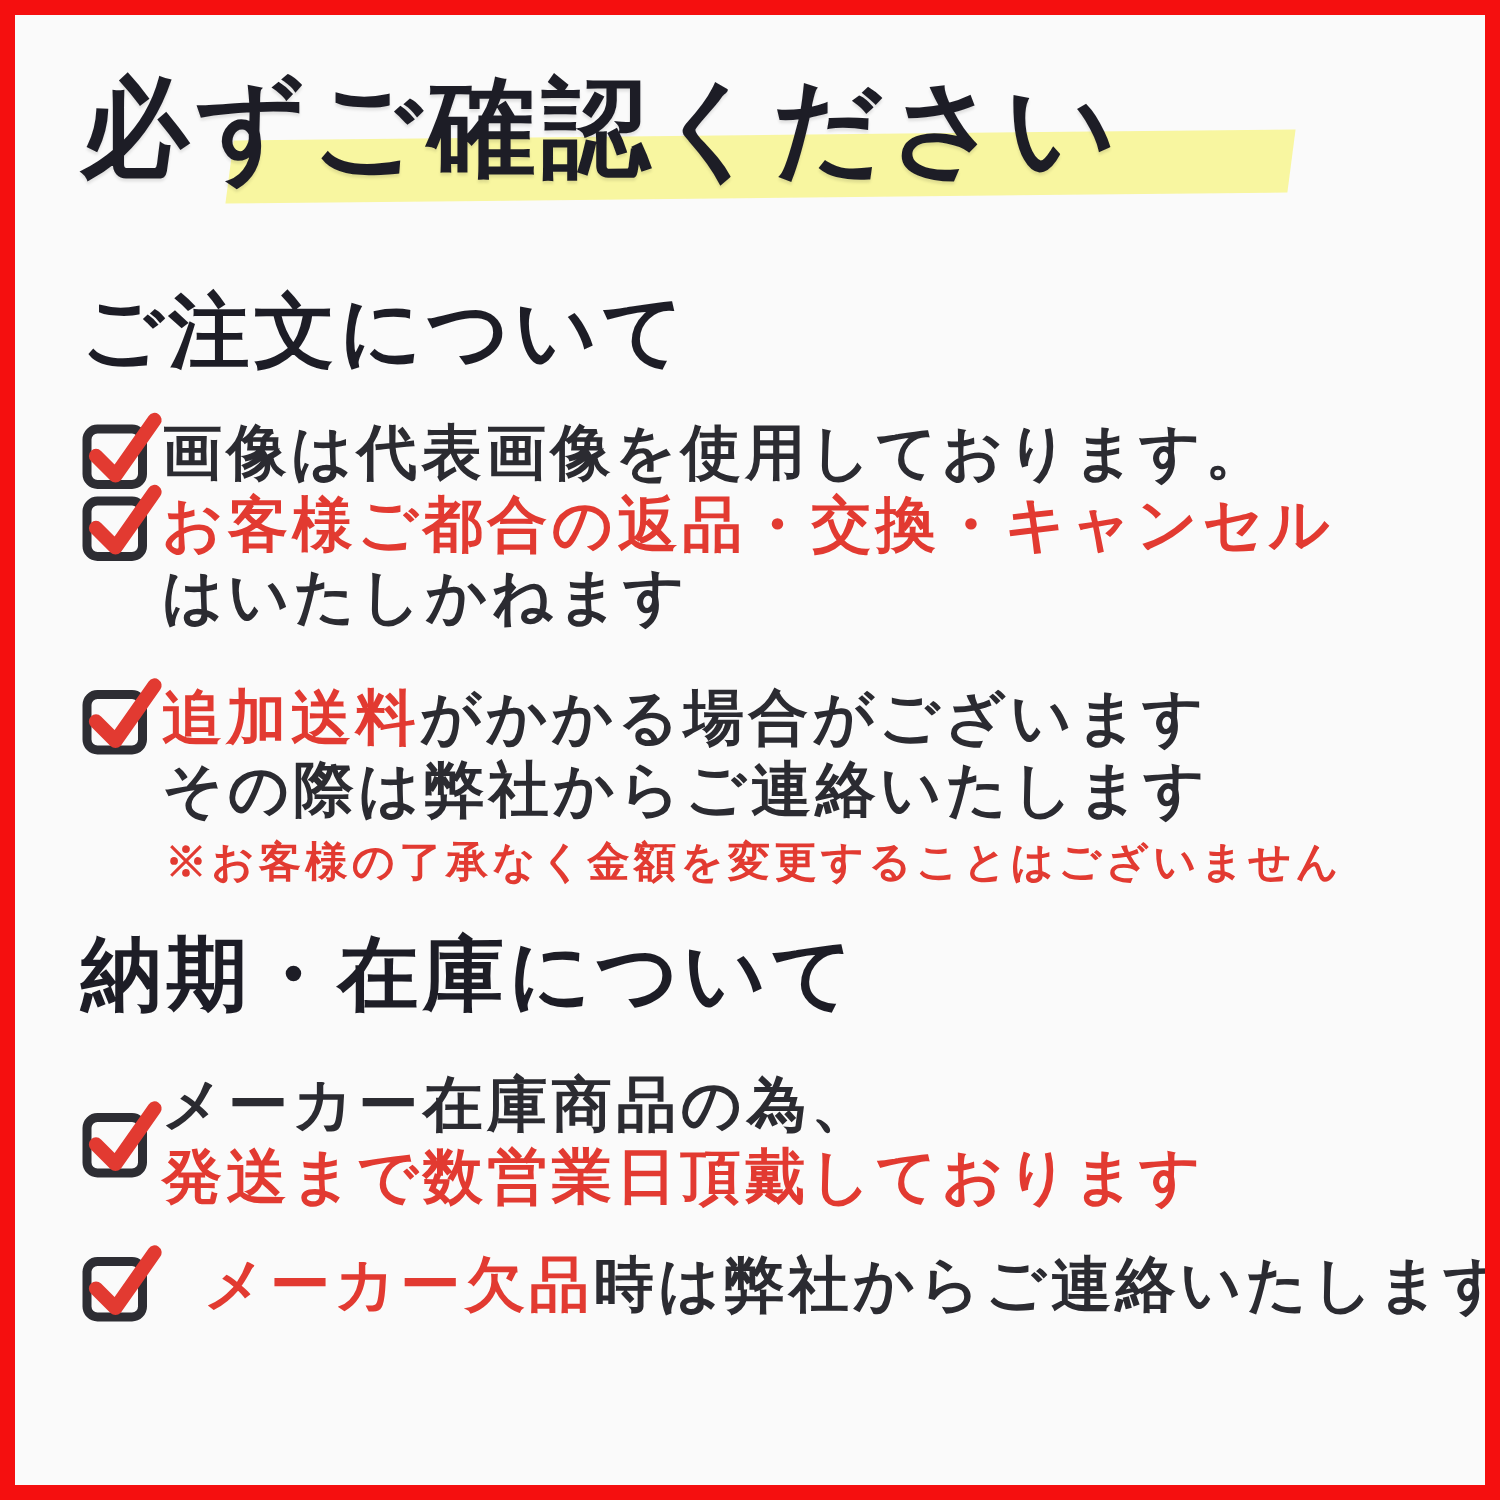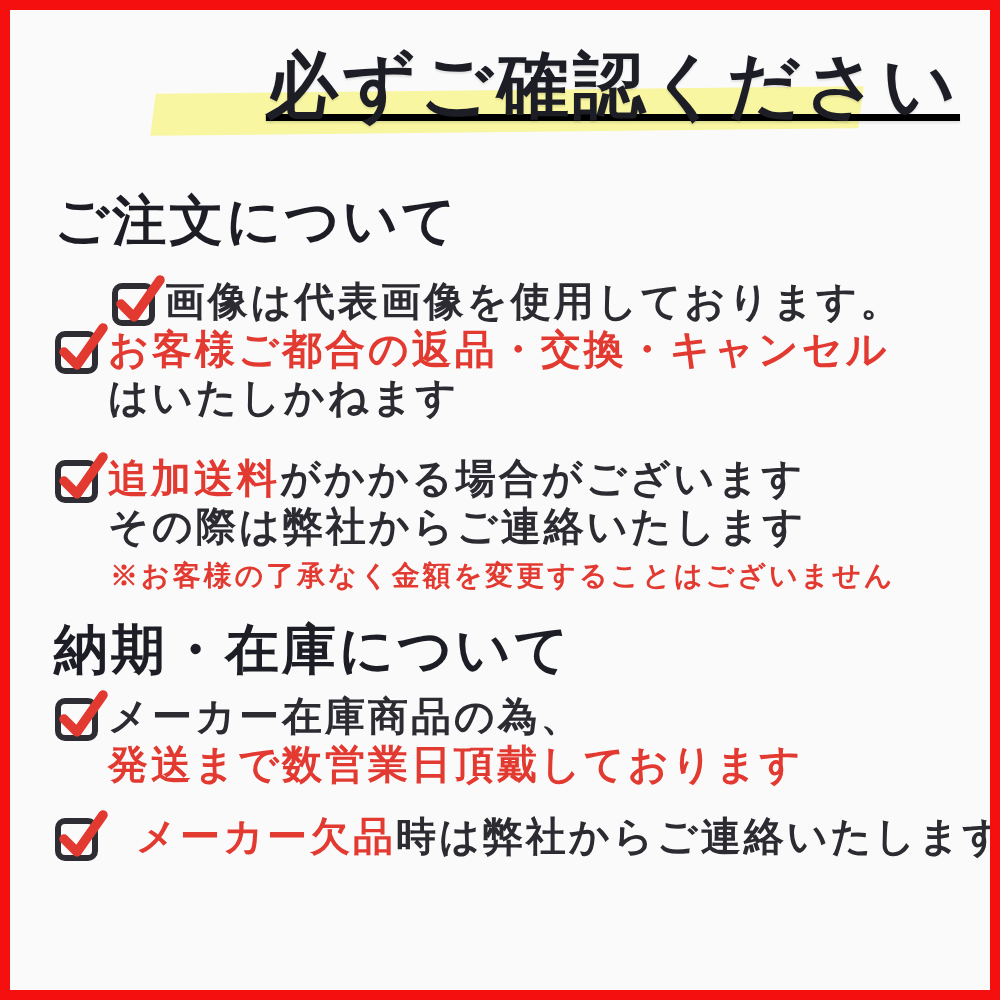--- a/index.html
+++ b/index.html
@@ -25,23 +25,22 @@
     overflow:hidden;
   }
   .content{
     position:relative;
     padding:0 30px 0 44px;
   }
   
   .title-wrap{
     position:relative;
     margin-top:36px;
-    text-align:right;
+    text-align:left;
     height:92px;
-    text-decoration:underline;
   }
   .title-highlight{
     position:absolute;
     left:50%;
     top:44px;
     width:708px;
     height:42px;
     background:var(--highlight);
     transform:translateX(-50%) rotate(-0.6deg) skewX(-8deg);
     z-index:0;
@@ -96,24 +95,24 @@
   .seg-red{color:var(--accent-red);}
   .note{
     margin:8px 0 0 2px;
     font-size:28px;
     line-height:34px;
     letter-spacing:3px;
     font-weight:bold;
     color:var(--accent-red);
     white-space:nowrap;
   }
-  .item.i1{margin-top:26px;justify-content:center;}
+  .item.i1{margin-top:26px;}
   .item.i2{}
   .item.i3{margin-top:33px;}
-  .item.i4{margin-top:12px;}
+  .item.i4{margin-top:32px;align-items:center;}
   .item.i5{margin-top:24px;gap:28px;}
 </style>
 </head>
 <body>
 
 <div class="frame">
   <div class="content">
 
     <div class="title-wrap">
       <div class="title-highlight"></div>

